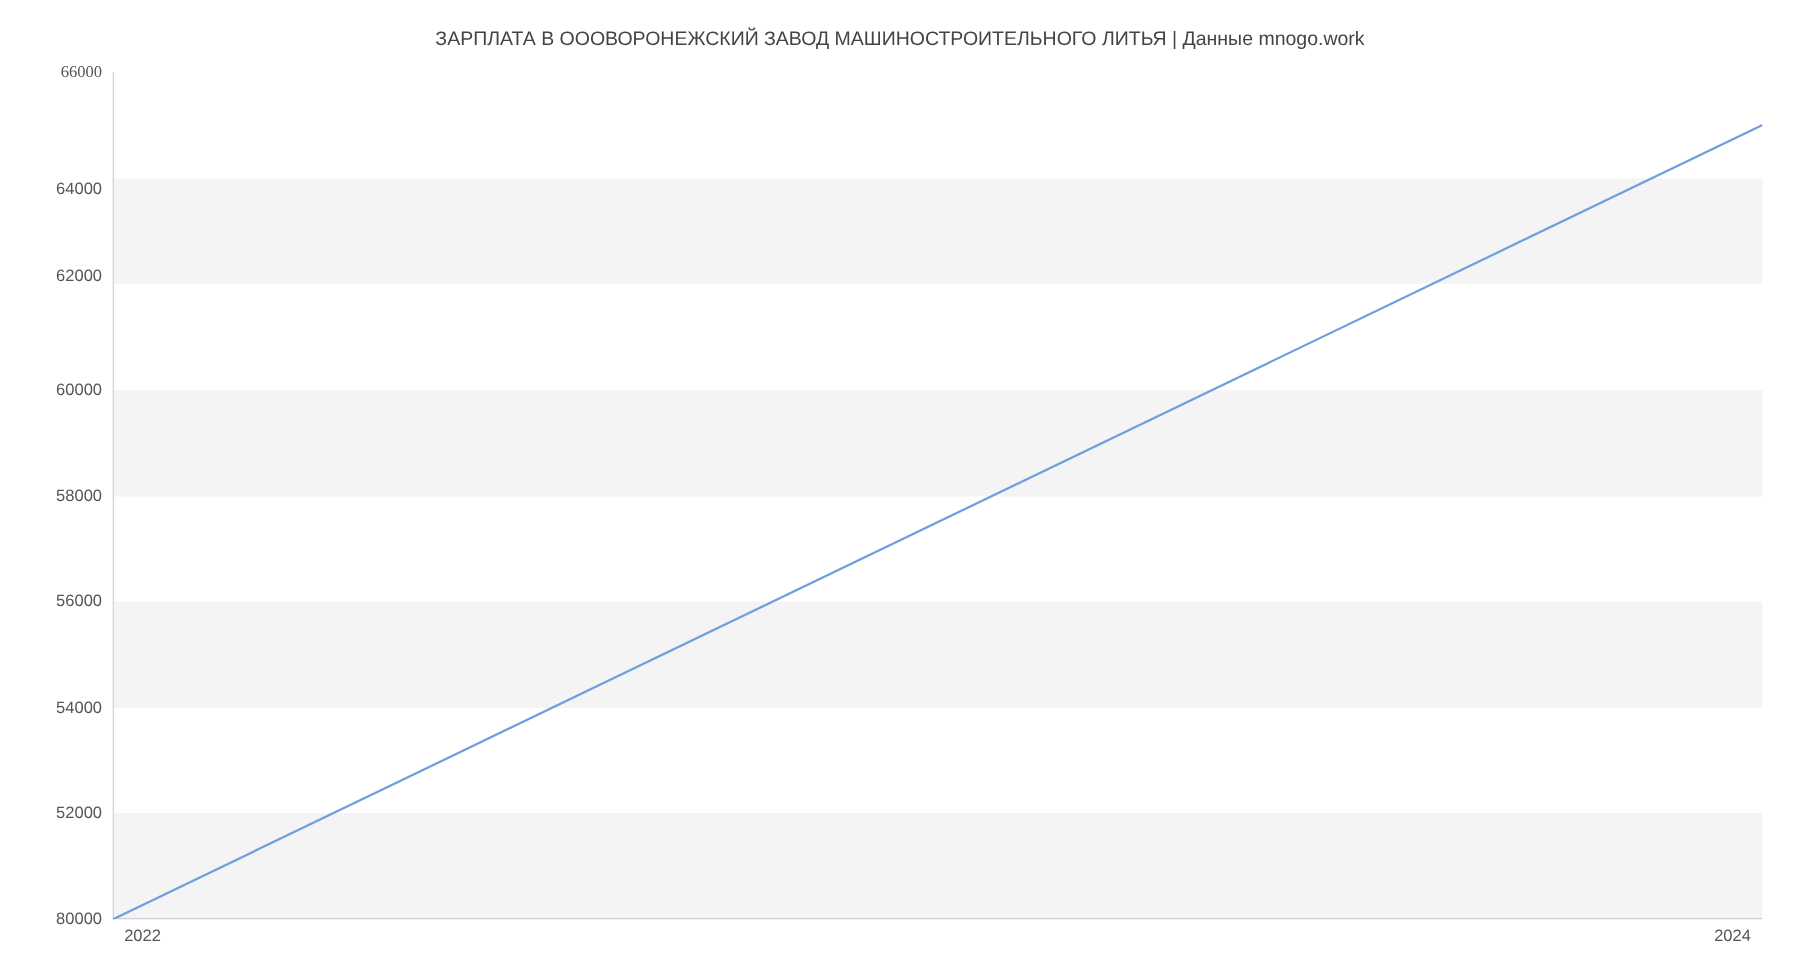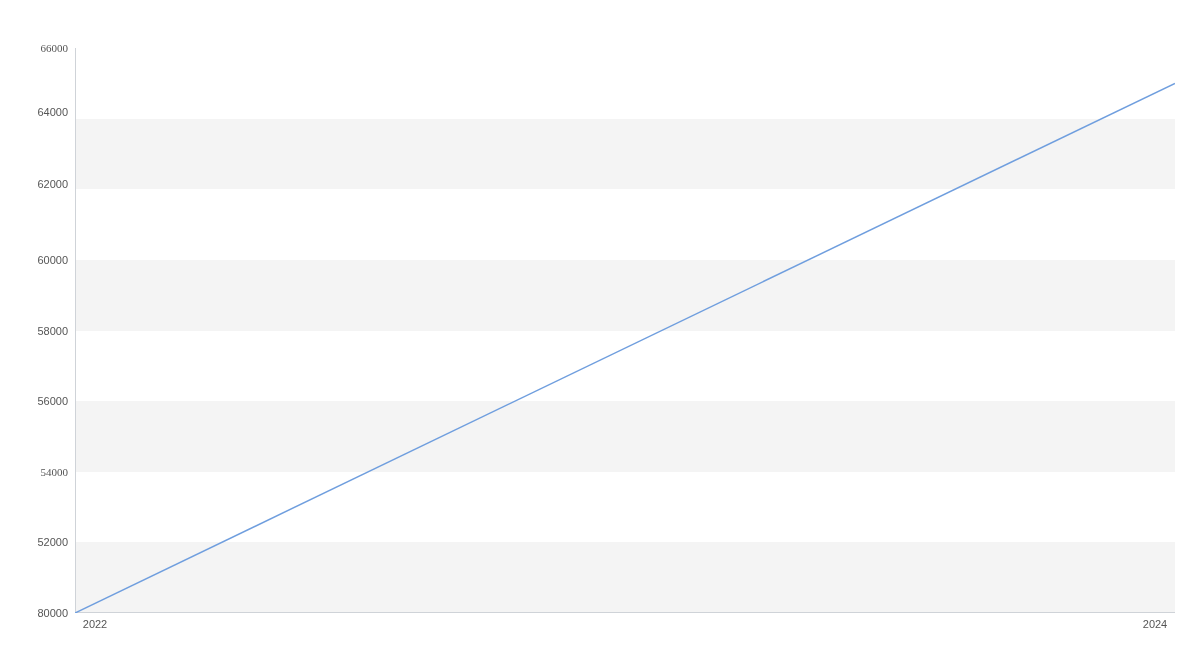--- a/index.html
+++ b/index.html
@@ -63,29 +63,30 @@
     top: 0;
     width: 100%;
     height: 100%;
   }
 </style>
 </head>
 <body>
 
 <div class="chart-wrap">
 
+  <div class="title">ЗАРПЛАТА В ОООВОРОНЕЖСКИЙ ЗАВОД МАШИНОСТРОИТЕЛЬНОГО ЛИТЬЯ | Данные mnogo.work</div>
 
   <div class="y-tick-label" style="top:613px;">80000</div>
   <div class="y-tick-label" style="top:542.375px;text-align:right;">52000</div>
-  <div class="y-tick-label" style="top:471.75px;font-family:Liberation Serif, serif;">54000</div>
+  <div class="y-tick-label" style="top:471.75px;">54000</div>
   <div class="y-tick-label" style="top:401.125px;">56000</div>
   <div class="y-tick-label" style="top:330.5px;">58000</div>
   <div class="y-tick-label" style="top:259.875px;">60000</div>
   <div class="y-tick-label" style="top:184px;">62000</div>
-  <div class="y-tick-label" style="top:112px;">64000</div>
+  <div class="y-tick-label" style="top:126px;">64000</div>
   <div class="y-tick-label" style="top:48px;font-family:Liberation Serif, serif;">66000</div>
 
   <div class="x-tick-label" style="left:95px;">2022</div>
   <div class="x-tick-label" style="left:1155px;">2024</div>
 
   <div class="plot">
 
     <div class="band" style="bottom:0px;    height:70.625px;"></div>
     <div class="band" style="bottom:141.25px; height:70.625px;"></div>
     <div class="band" style="bottom:282.5px;  height:70.625px;"></div>

